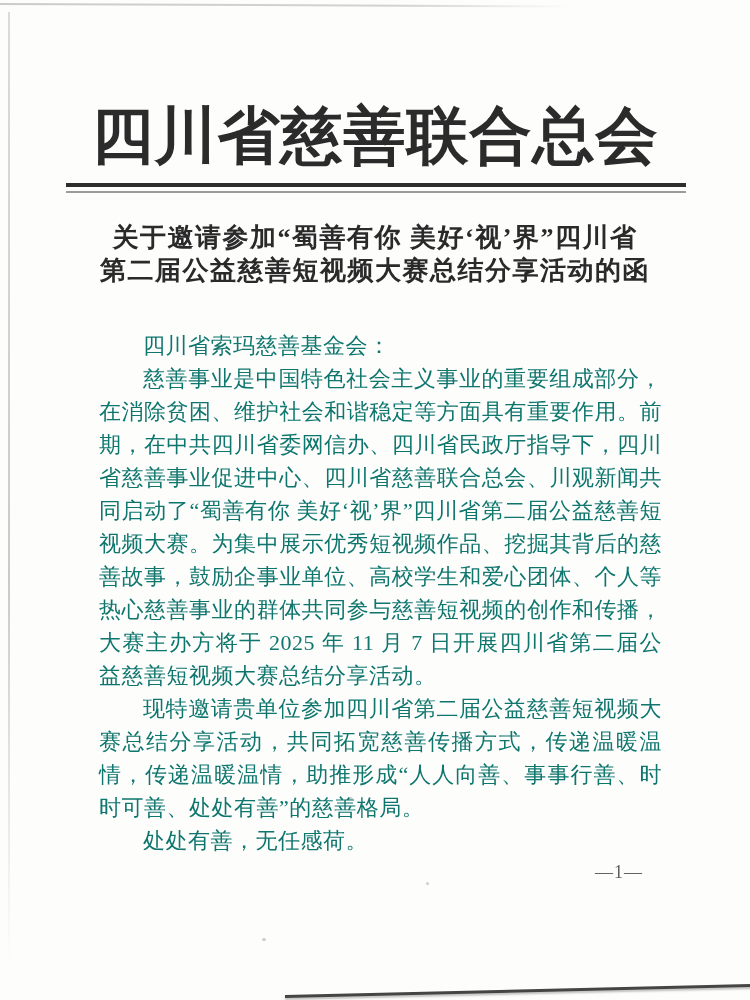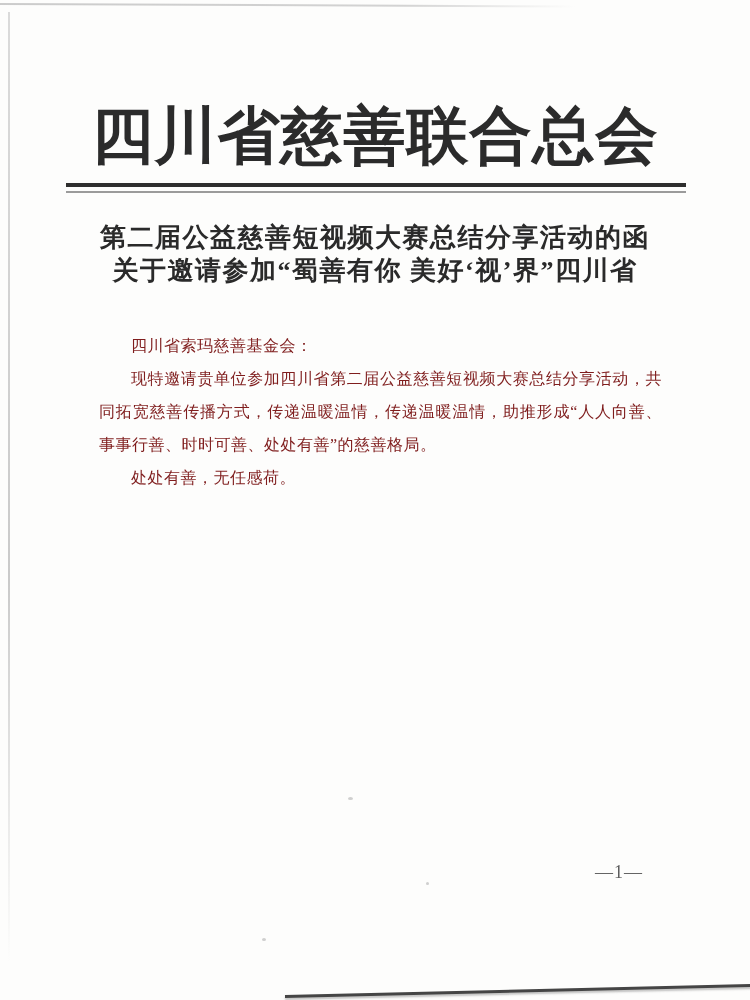--- a/index.html
+++ b/index.html
@@ -60,23 +60,23 @@
     font-size: 26px; font-weight: 700;
     line-height: 33px;
     letter-spacing: 1.5px;
     color: #2a2a2a;
     white-space: nowrap;
   }
 
   
   .body-text {
     position: absolute; top: 329px; left: 99px; width: 563px;
-    font-size: 16px;
+    font-size: 22px;
     line-height: 33px;
-    color: #7f1d1d;
+    color: #0f766e;
     text-align: justify;
     letter-spacing: 0.5px;
   }
   .body-text p { text-indent: 2em; }
   .salutation { text-indent: 0; }
 
   
   .page-number {
     position: absolute; top: 862px; right: 107px;
     font-size: 18px;
@@ -97,25 +97,26 @@
   <div class="artifact speck speck-3"></div>
 
   <div class="letterhead">四川省慈善联合总会</div>
 
   <div class="rule">
     <div class="rule-thick"></div>
     <div class="rule-thin"></div>
   </div>
 
   <div class="doc-title">
+    <div>关于邀请参加“蜀善有你 美好‘视’界”四川省</div>
     <div>第二届公益慈善短视频大赛总结分享活动的函</div>
-    <div>关于邀请参加“蜀善有你 美好‘视’界”四川省</div>
   </div>
 
   <div class="body-text">
     <p class="salutation">四川省索玛慈善基金会：</p>
+    <p>慈善事业是中国特色社会主义事业的重要组成部分，在消除贫困、维护社会和谐稳定等方面具有重要作用。前期，在中共四川省委网信办、四川省民政厅指导下，四川省慈善事业促进中心、四川省慈善联合总会、川观新闻共同启动了“蜀善有你 美好‘视’界”四川省第二届公益慈善短视频大赛。为集中展示优秀短视频作品、挖掘其背后的慈善故事，鼓励企事业单位、高校学生和爱心团体、个人等热心慈善事业的群体共同参与慈善短视频的创作和传播，大赛主办方将于 2025 年 11 月 7 日开展四川省第二届公益慈善短视频大赛总结分享活动。</p>
     <p>现特邀请贵单位参加四川省第二届公益慈善短视频大赛总结分享活动，共同拓宽慈善传播方式，传递温暖温情，传递温暖温情，助推形成“人人向善、事事行善、时时可善、处处有善”的慈善格局。</p>
     <p>处处有善，无任感荷。</p>
   </div>
 
   <div class="page-number">—1—</div>
 
 </div>
 
 </body></html>

